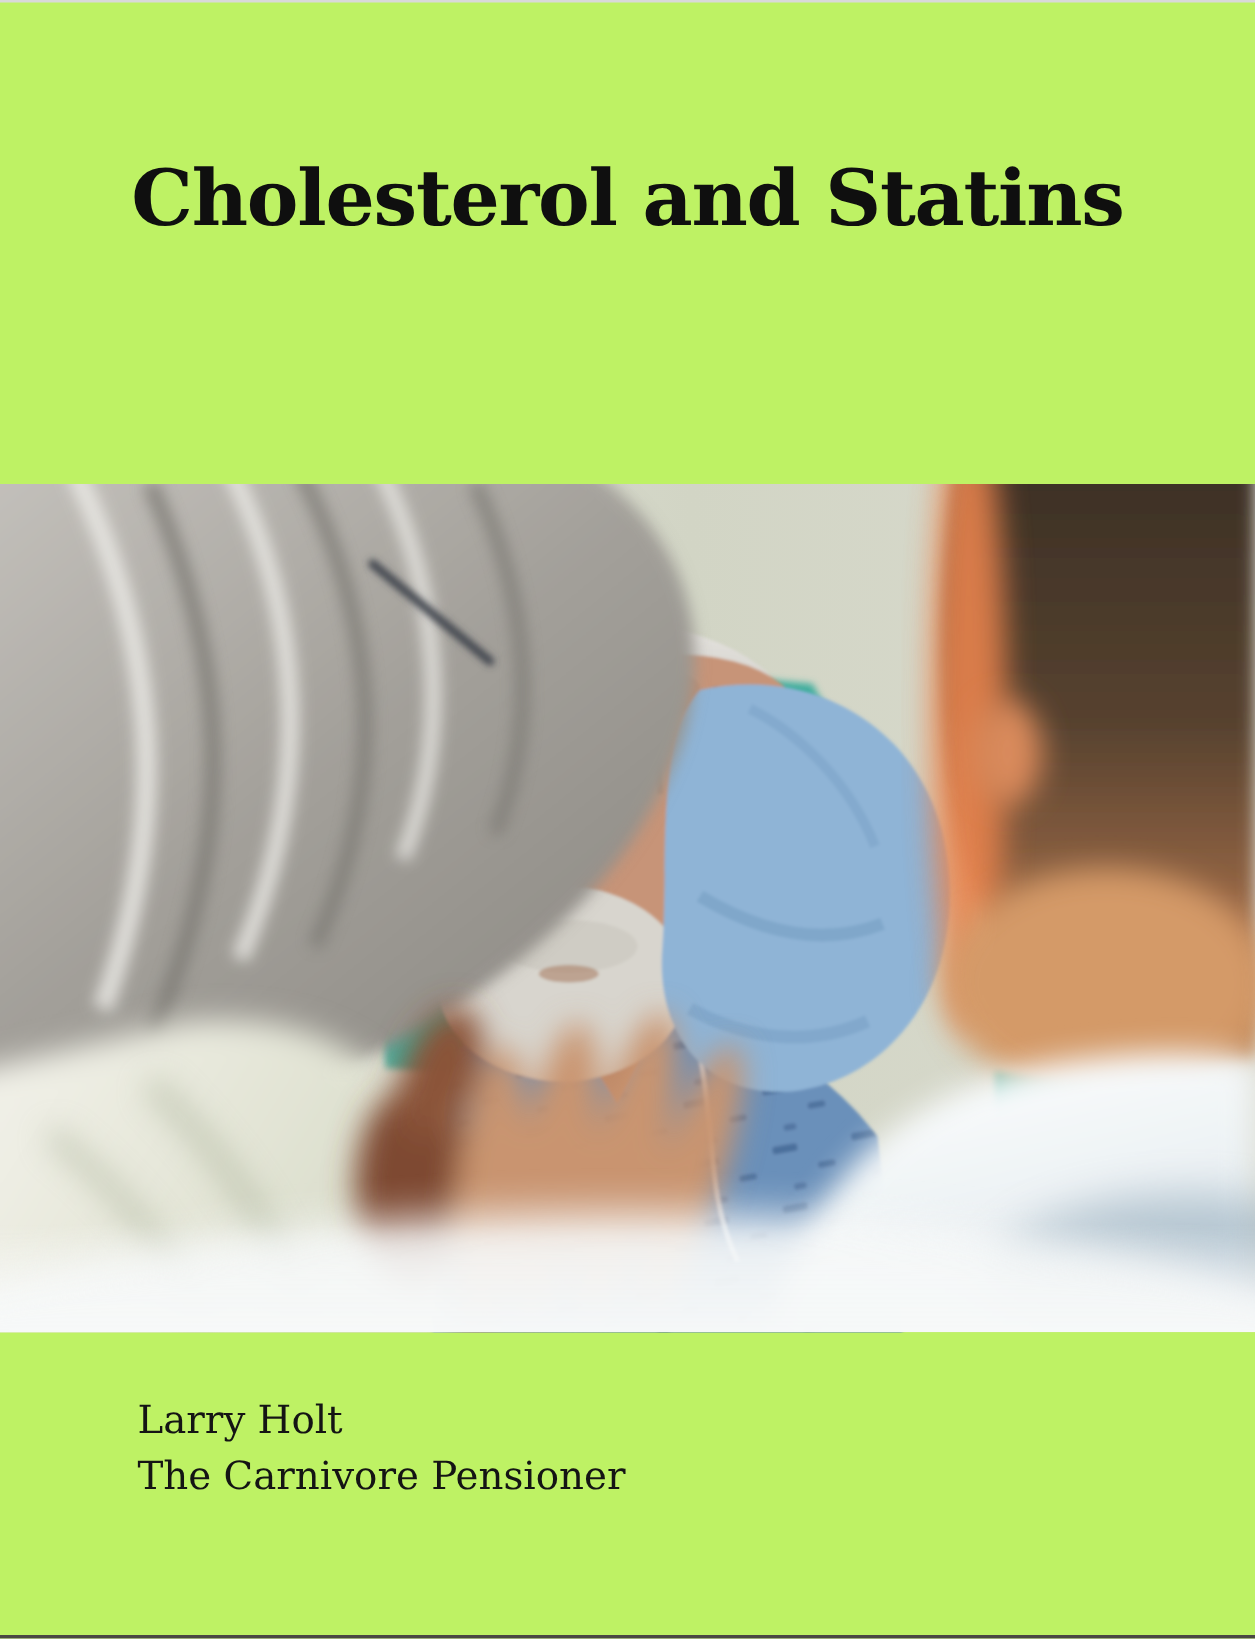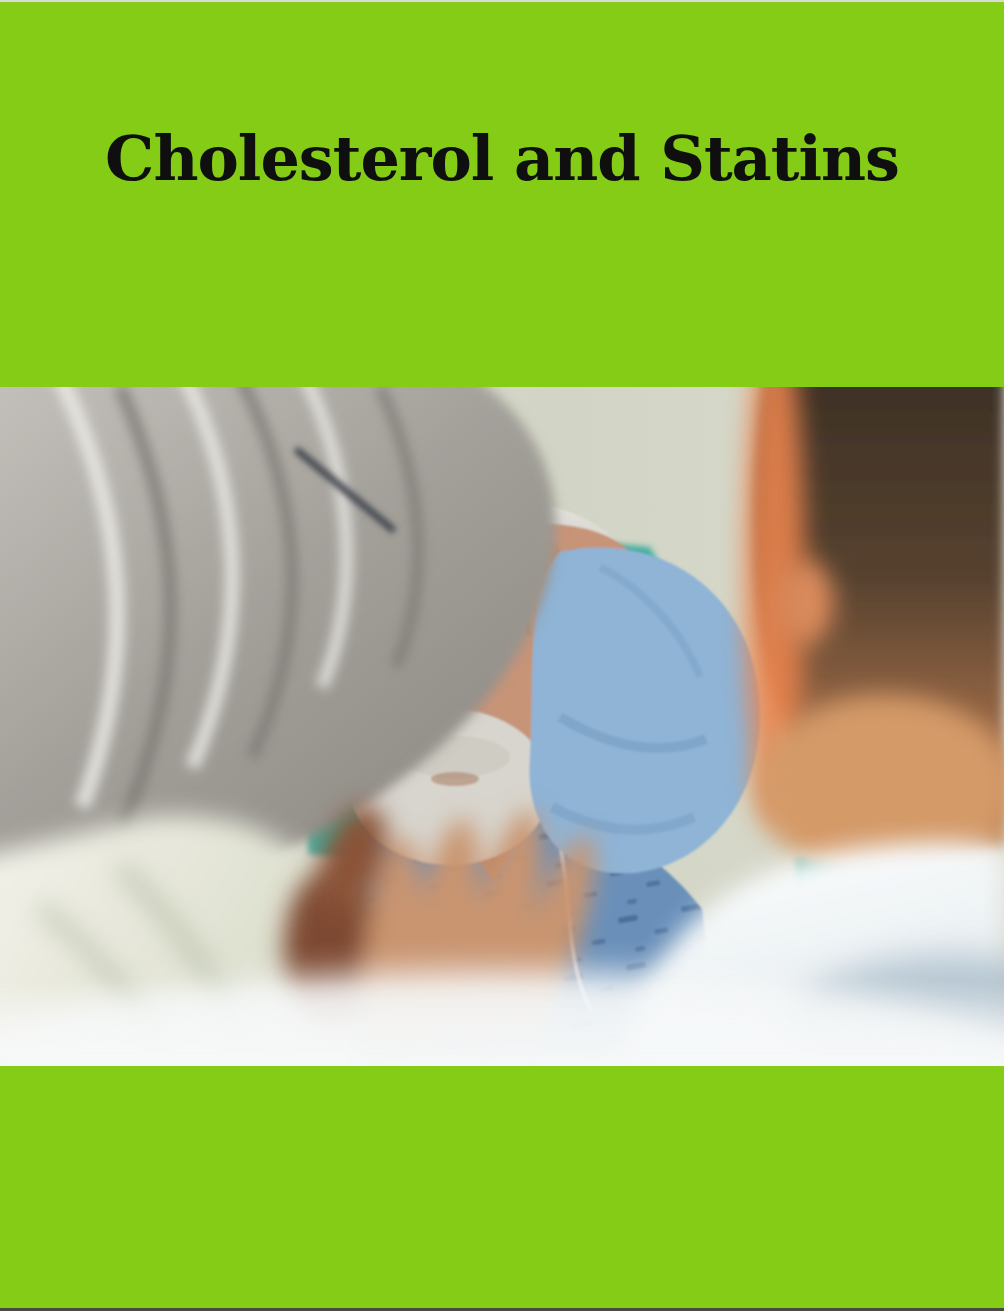--- a/index.html
+++ b/index.html
@@ -1,19 +1,19 @@
 <!DOCTYPE html>
 <html><head>
 <meta charset="utf-8">
 <style>
   html,body{margin:0;padding:0;background:#ffffff;}
   .page{
     position:relative;
     width:1004px;height:1311px;
-    background:#84cc16;
+    background:#bef264;
     overflow:hidden;
     font-family:"Liberation Sans", sans-serif;
   }
   .edge-top{position:absolute;top:0;left:0;width:100%;height:2px;background:#d9d9d9;}
   .edge-bottom{position:absolute;bottom:0;left:0;width:100%;height:3px;background:#4a4842;}
   .cover-title{
     position:absolute;top:122px;left:0;width:100%;
     margin:0;text-align:center;
     font-family:"DejaVu Serif","Liberation Serif",serif;
     font-weight:700;font-size:62px;letter-spacing:-1px;
@@ -202,16 +202,20 @@
         <ellipse cx="443" cy="552" rx="29" ry="122" transform="rotate(10 443 552)" fill="#c9946f"></ellipse>
         <ellipse cx="500" cy="546" rx="29" ry="126" transform="rotate(14 500 546)" fill="#c9946f"></ellipse>
         <ellipse cx="552" cy="556" rx="25" ry="112" transform="rotate(18 552 556)" fill="#c9946f"></ellipse>
       </g>
 
       <rect x="0" y="592" width="1004" height="87" fill="url(#fadeG)"></rect>
       <ellipse cx="500" cy="695" rx="560" ry="112" fill="#f6f8f8" opacity="0.9" filter="url(#f16)"></ellipse>
     </svg>
   </div>
 
+  <div class="author-block">
+    <div class="author-name">Larry Holt</div>
+    <div class="author-tagline">The Carnivore Pensioner</div>
+  </div>
 
   <div class="edge-bottom"></div>
 
 </div>
 
 </body></html>

